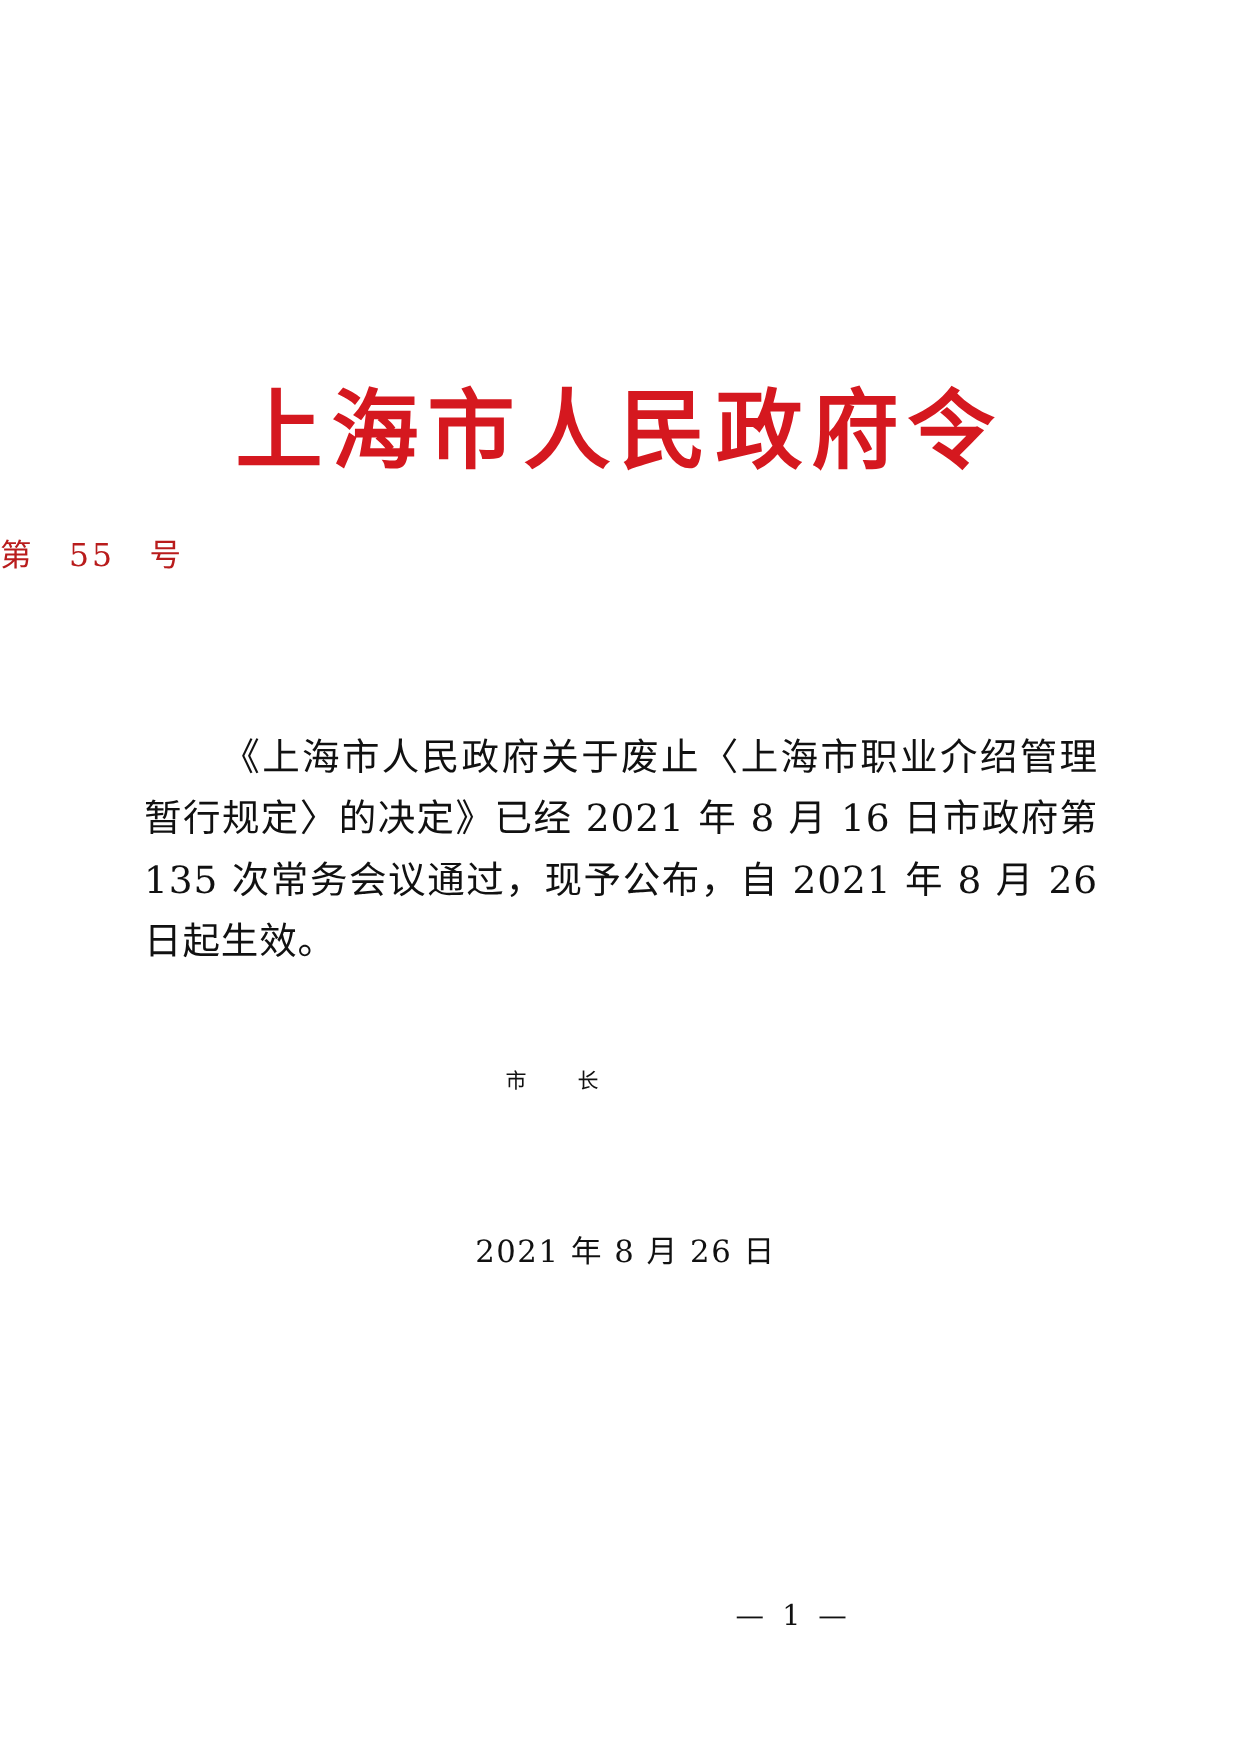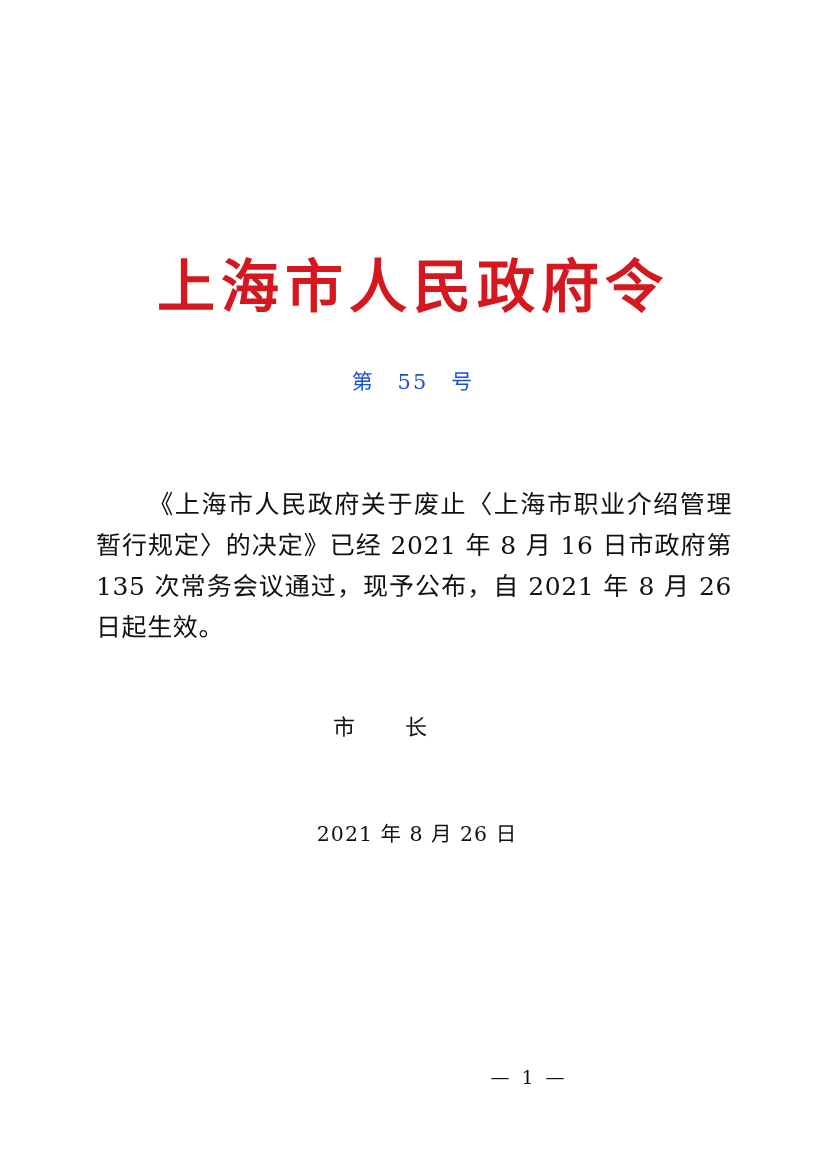--- a/index.html
+++ b/index.html
@@ -35,27 +35,27 @@
     font-weight: 700;
     font-size: 58px;
     letter-spacing: 6px;
     color: #d5181f;
     line-height: 1.25;
     white-space: nowrap;
   }
 
   .doc-number {
     position: absolute;
-    top: 348px;
+    top: 336px;
     left: 0;
     width: 826px;
-    text-align: center;
+    text-align: left;
     font-size: 21px;
     letter-spacing: 2px;
-    color: #1d4ed8;
+    color: #b91c1c;
     white-space: pre;
   }
 
   .body-text {
     position: absolute;
     top: 442px;
     left: 96px;
     width: 636px;
     font-size: 25px;
     line-height: 41px;
@@ -65,24 +65,24 @@
     color: #111111;
   }
   .body-text .indent {
     display: inline-block;
     width: 2.05em;
   }
 
   .signature {
     position: absolute;
     top: 692px;
-    left: 12px;
+    left: 0;
     width: 738px;
     text-align: center;
-    font-size: 22px;
+    font-size: 14px;
     letter-spacing: 2px;
     color: #111111;
     white-space: pre;
   }
 
   .sig-date {
     position: absolute;
     top: 800px;
     left: 0;
     width: 716px;

